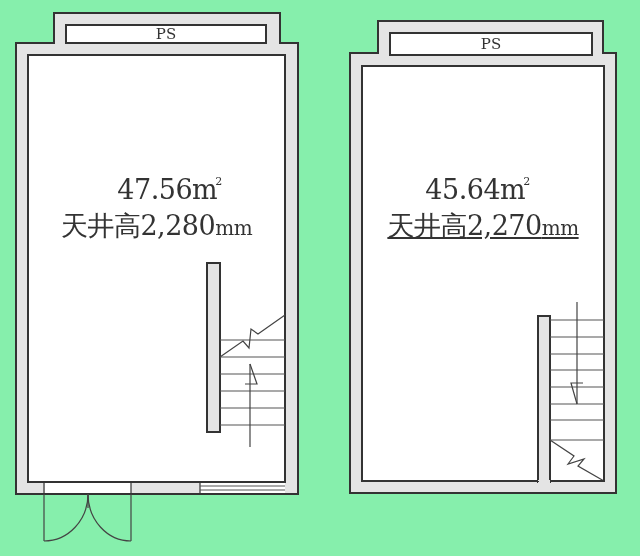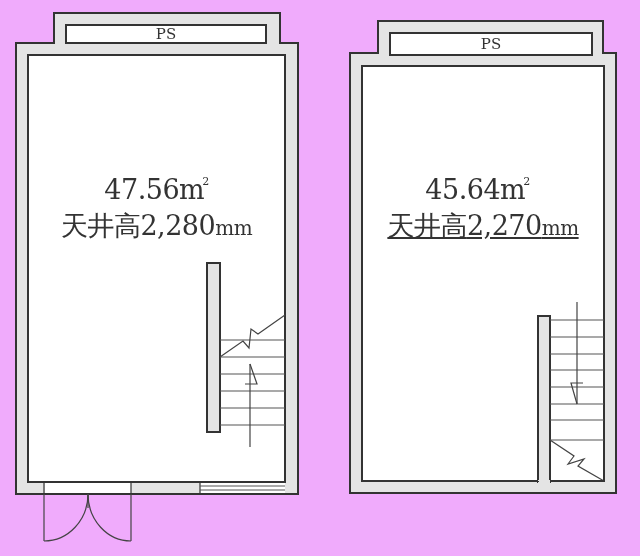--- a/index.html
+++ b/index.html
@@ -1,16 +1,16 @@
 <!DOCTYPE html>
 <html><head>
 <meta charset="utf-8">
 <style>
   html, body { margin: 0; padding: 0; background: #ffffff; }
-  .canvas { position: relative; width: 640px; height: 556px; overflow: hidden; background: #f0abfc; }
+  .canvas { position: relative; width: 640px; height: 556px; overflow: hidden; background: #86efac; }
   svg.plan { position: absolute; left: 0; top: 0; }
   .label {
     position: absolute; text-align: center; color: #333333;
     font-family: "DejaVu Serif", "Liberation Serif", serif;
   }
   .ps-label { font-size: 15px; line-height: 15px; }
   .area-label { font-size: 27px; line-height: 32px; letter-spacing: -0.5px; }
   .area-label sup { font-size: 11px; vertical-align: 14px; margin-left: -2px; }
   .height-label { font-size: 27px; line-height: 32px; letter-spacing: -0.5px; white-space: nowrap; }
   .height-label .unit { font-size: 20px; }
@@ -87,21 +87,21 @@
       </g>
       <polyline points="550,440 574,456 568,464 584,459 578,466 604,481" fill="none" stroke="#444" stroke-width="1.2"></polyline>
       <line x1="577" y1="302" x2="577" y2="404" stroke="#444" stroke-width="1.2"></line>
       <polyline points="583,383 571,383 577,404" fill="none" stroke="#444" stroke-width="1.2"></polyline>
       <line x1="538" y1="481" x2="538" y2="482" stroke="#333" stroke-width="2"></line>
       <line x1="550" y1="481" x2="604" y2="481" stroke="#333" stroke-width="2"></line>
     </g>
   </svg>
 
   <div class="label ps-label" style="left:66px; top:27px; width:200px;">PS</div>
-  <div class="label area-label" style="left:28px; top:166px; width:257px;">
+  <div class="label area-label" style="left:28px; top:166px; width:257px;padding-left:13px;">
     <span>47.56</span><span>m</span><sup>2</sup>
   </div>
   <div class="label height-label" style="left:28px; top:210px; width:257px;">
     <span>天井高</span><span>2,280</span><span class="unit">mm</span>
   </div>
 
   <div class="label ps-label" style="left:390px; top:37px; width:202px;">PS</div>
   <div class="label area-label" style="left:362px; top:166px; width:231px;">
     <span>45.64</span><span>m</span><sup>2</sup>
   </div>

